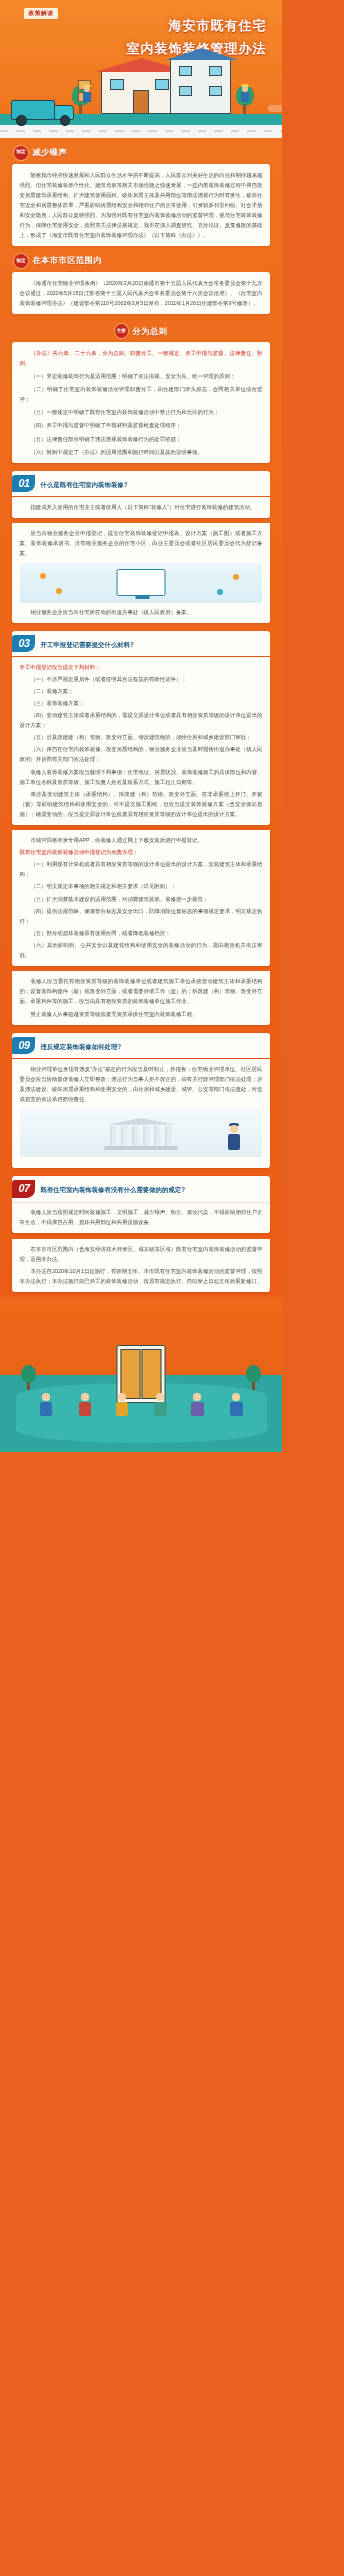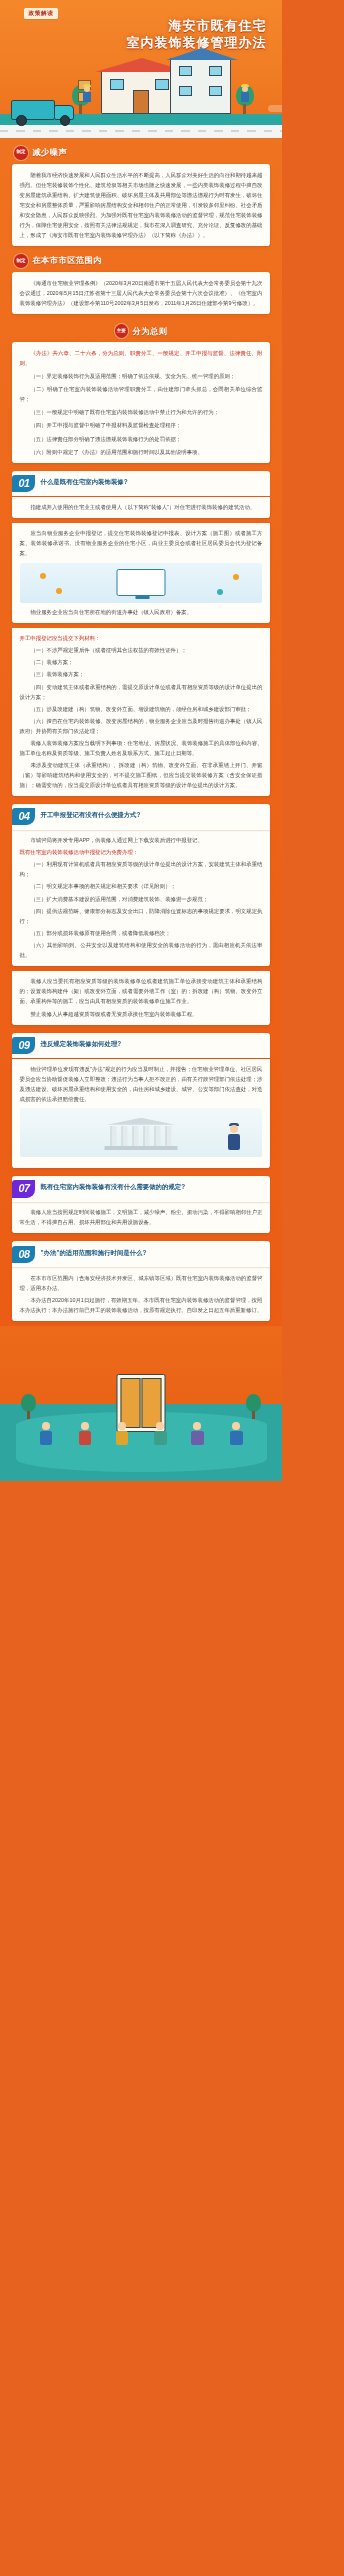--- a/index.html
+++ b/index.html
@@ -41,21 +41,21 @@
     text-align: right;
   }
   .title-wrap .t1, .title-wrap .t2 {
     font-size: 13px;
     font-weight: bold;
     color: #ffffff;
     letter-spacing: 1px;
     line-height: 1.28;
     text-shadow: 0 1px 0 #c9410f, 0 0 4.1px rgba(120,30,0,.45);
   }
-  .title-wrap .t2 { margin-top: 1px; }
+  .title-wrap .t2 { margin-top: 7px; }
 
   
   .hero {
     position: absolute;
     left: 0; right: 0; bottom: 0; height: 87px;
   }
   .hero-ground {
     position: absolute; left:0; right:0; bottom:0; height: 24px;
     background: #2aa7a0;
   }
@@ -198,21 +198,21 @@
     margin-bottom: 3.1px;
   }
   .card p:last-child { margin-bottom: 0; }
   .card .quote {
     color: #c8271b;
   }
 
   
   .qblock { margin: 0 12.4px 5.2px; }
   .qhead {
-    display: flex; align-items: flex-start;
+    display: flex; align-items: center;
     background: #fffdf8;
     border-radius: 3.1px 3.1px 0 0;
     padding: 4.1px 6.2px 4.1px 0;
     position: relative;
     box-shadow: 0 0.5px 1.5px rgba(120,40,0,.15);
     margin-top: 8px;
   }
   .qnum {
     flex: 0 0 auto;
     width: 23px;
@@ -222,21 +222,21 @@
     color: #ffffff;
     background: #1b7fb4;
     border-radius: 3.1px 0 8.2px 0;
     padding: 2.1px 0 3.1px;
     margin-right: 5.2px;
     align-self: stretch;
     display: flex; align-items: center; justify-content: center;
     font-style: italic;
     letter-spacing: -0.5px;
   }
-  .qnum.alt { background: #6d28d9; font-style: italic; }
+  .qnum.alt { background: #b91c1c; font-style: italic; }
   .qtext {
     font-size: 6.4px; font-weight: bold; color: #1b5a85;
     line-height: 1.5; padding-top: 2.1px;
   }
   .qbody {
     background: #fffdf8;
     border-radius: 0 0 3.1px 3.1px;
     padding: 5.2px 7.2px 6.2px;
     box-shadow: 0 1px 2.6px rgba(120,40,0,.18);
     margin-top: 0.5px;
@@ -457,38 +457,38 @@
         <div class="dot d1"></div>
         <div class="dot d2"></div>
         <div class="dot d3"></div>
         <div class="dot d4"></div>
       </div>
       <p>物业服务企业应当向住宅所在地的街道办事处（镇人民政府）备案。</p>
     </div>
   </div>
 
   <div class="qblock">
+    <div class="qhead">
+      <div class="qnum">03</div>
+      <div class="qtext">开工申报登记需要提交什么材料?</div>
+    </div>
     <div class="qbody">
       <p class="noind em">开工申报登记应当提交下列材料：</p>
       <p>（一）不涉严规定重后件（或者征明其合法权益的有效性证件）；</p>
       <p>（二）装修方案；</p>
       <p>（三）装饰装修方案；</p>
       <p>（四）变动建筑主体或者承重结构的，需提交原设计单位或者具有相应资质等级的设计单位提出的设计方案；</p>
       <p>（五）涉及改建建（构）筑物、改变外立面、增设建筑物的，须经住房和城乡建设部门审批；</p>
       <p>（六）擅自在住宅内装饰装修、改变房屋结构的，物业服务企业应当及时报告街道办事处（镇人民政府）并协同有关部门依法处理；</p>
       <p>装修人装饰装修方案应当载明下列事项：住宅地址、房屋状况、装饰装修施工的具体部位和内容、施工单位名称及资质等级、施工负责人姓名及联系方式、施工起止日期等。</p>
       <p>未涉及变动建筑主体（承重结构）、拆改建（构）筑物、改变外立面、在非承重墙上开门、开窗（窗）等影响建筑结构和使用安全的，可不提交施工图纸，但应当提交装饰装修方案（含安全保证措施）；确需变动的，应当提交原设计单位或者具有相应资质等级的设计单位提出的设计方案。</p>
     </div>
   </div>
 
   <div class="qblock">
-    <div class="qhead">
-      <div class="qnum">04</div>
-      <div class="qtext">开工申报登记有没有什么便捷方式?</div>
-    </div>
     <div class="qbody">
       <p>市城管局将开发专用APP，供装修人通过网上下载安装后进行申报登记。</p>
       <p class="noind em">既有住宅室内装饰装修活动申报登记为免费办理：</p>
       <p>（一）利用现有计算机或者具有相应资质等级的设计单位提出的设计方案，安装建筑主体和承重结构；</p>
       <p>（二）明文规定本事项的相关规定和相关要求（详见附则）；</p>
       <p>（三）扩大消费基本建设的适用范围，对消费建筑装饰、装修进一步规范；</p>
       <p>（四）提供法规范畴、健康部分标志及安全出口，防降消除位置标志的事项规定要求，明文规定执行；</p>
       <p>（五）部分或损坏装修原有使用合同，或者降低装修档次；</p>
       <p>（六）其他影响到、公共安全以及建筑结构和使用安全的装修活动的行为，需由相应机关依法审批。</p>
     </div>
@@ -534,24 +534,20 @@
     <div class="qhead">
       <div class="qnum alt">07</div>
       <div class="qtext">既有住宅室内装饰装修有没有什么需要做的的规定?</div>
     </div>
     <div class="qbody">
       <p>装修人应当按照规定时间装修施工，文明施工，减少噪声、粉尘、振动污染，不得影响相邻住户正常生活，不得擅自占用、损坏共用部位和共用设施设备。</p>
     </div>
   </div>
 
   <div class="qblock">
-    <div class="qhead">
-      <div class="qnum">08</div>
-      <div class="qtext">"办法"的适用范围和施行时间是什么?</div>
-    </div>
     <div class="qbody">
       <p>在本市市区范围内（含海安经济技术开发区、城东镇等区域）既有住宅室内装饰装修活动的监督管理，适用本办法。</p>
       <p>本办法自2020年10月1日起施行，有效期五年。本市既有住宅室内装饰装修活动的监督管理，按照本办法执行；本办法施行前已开工的装饰装修活动，按原有规定执行。自印发之日起五年后重新修订。</p>
     </div>
   </div>
 
   <div class="footer">
     <div class="f-ground"></div>
     <div class="f-plaza"></div>
     <div class="f-tree a">

